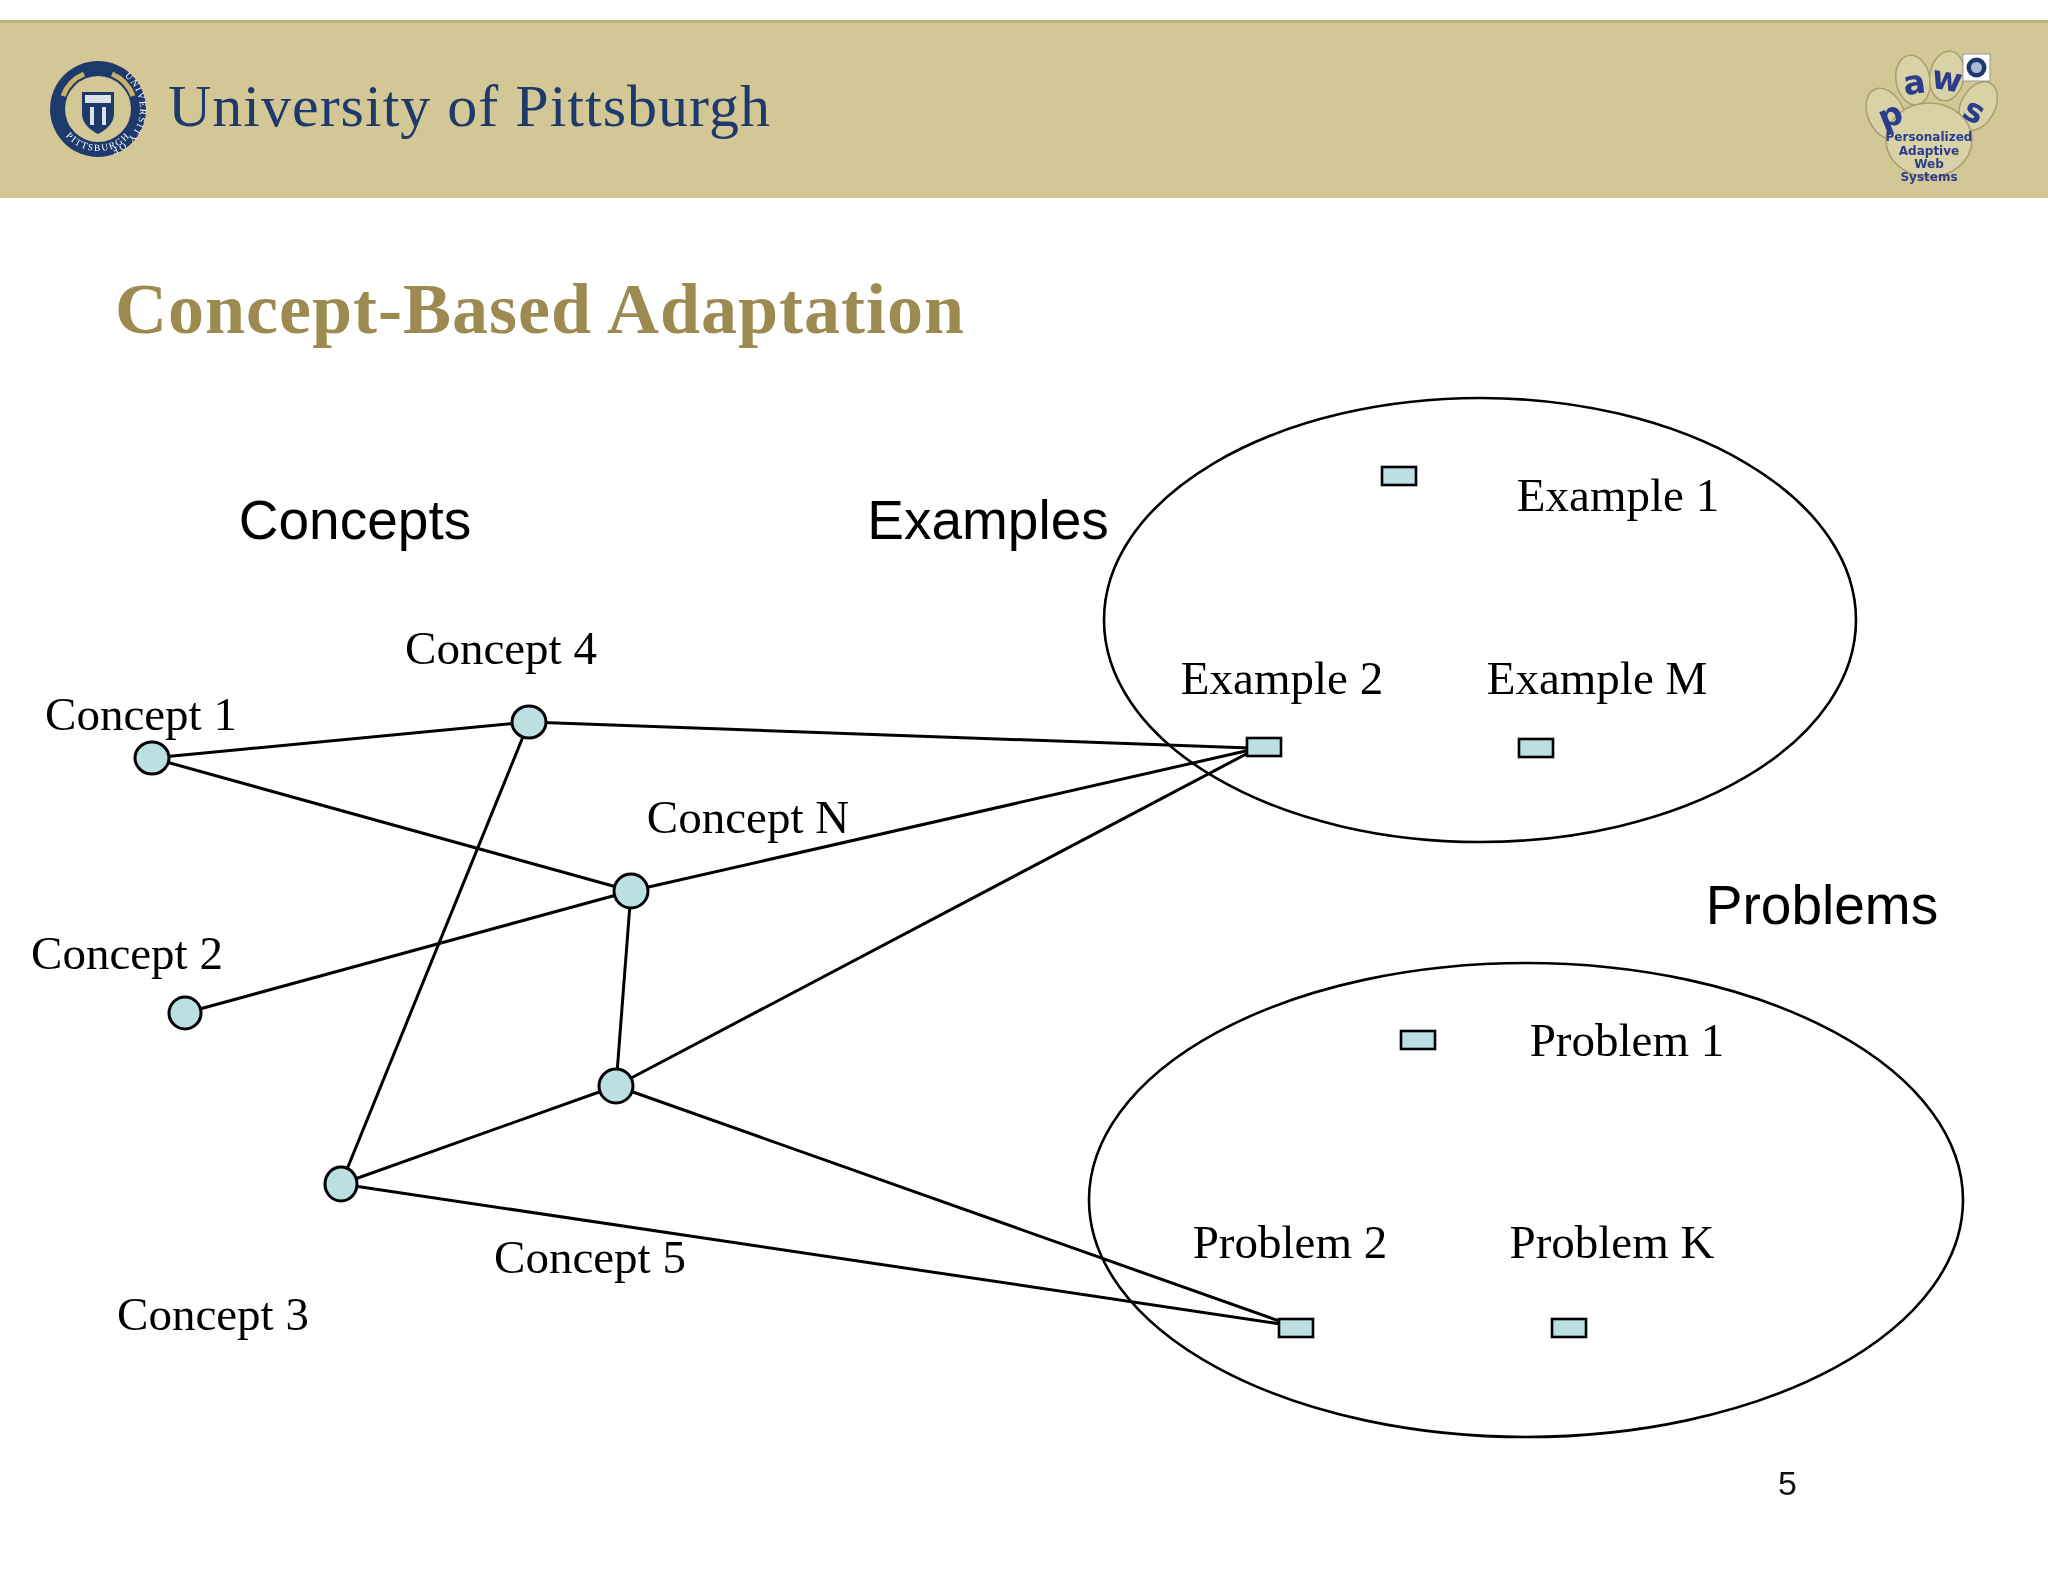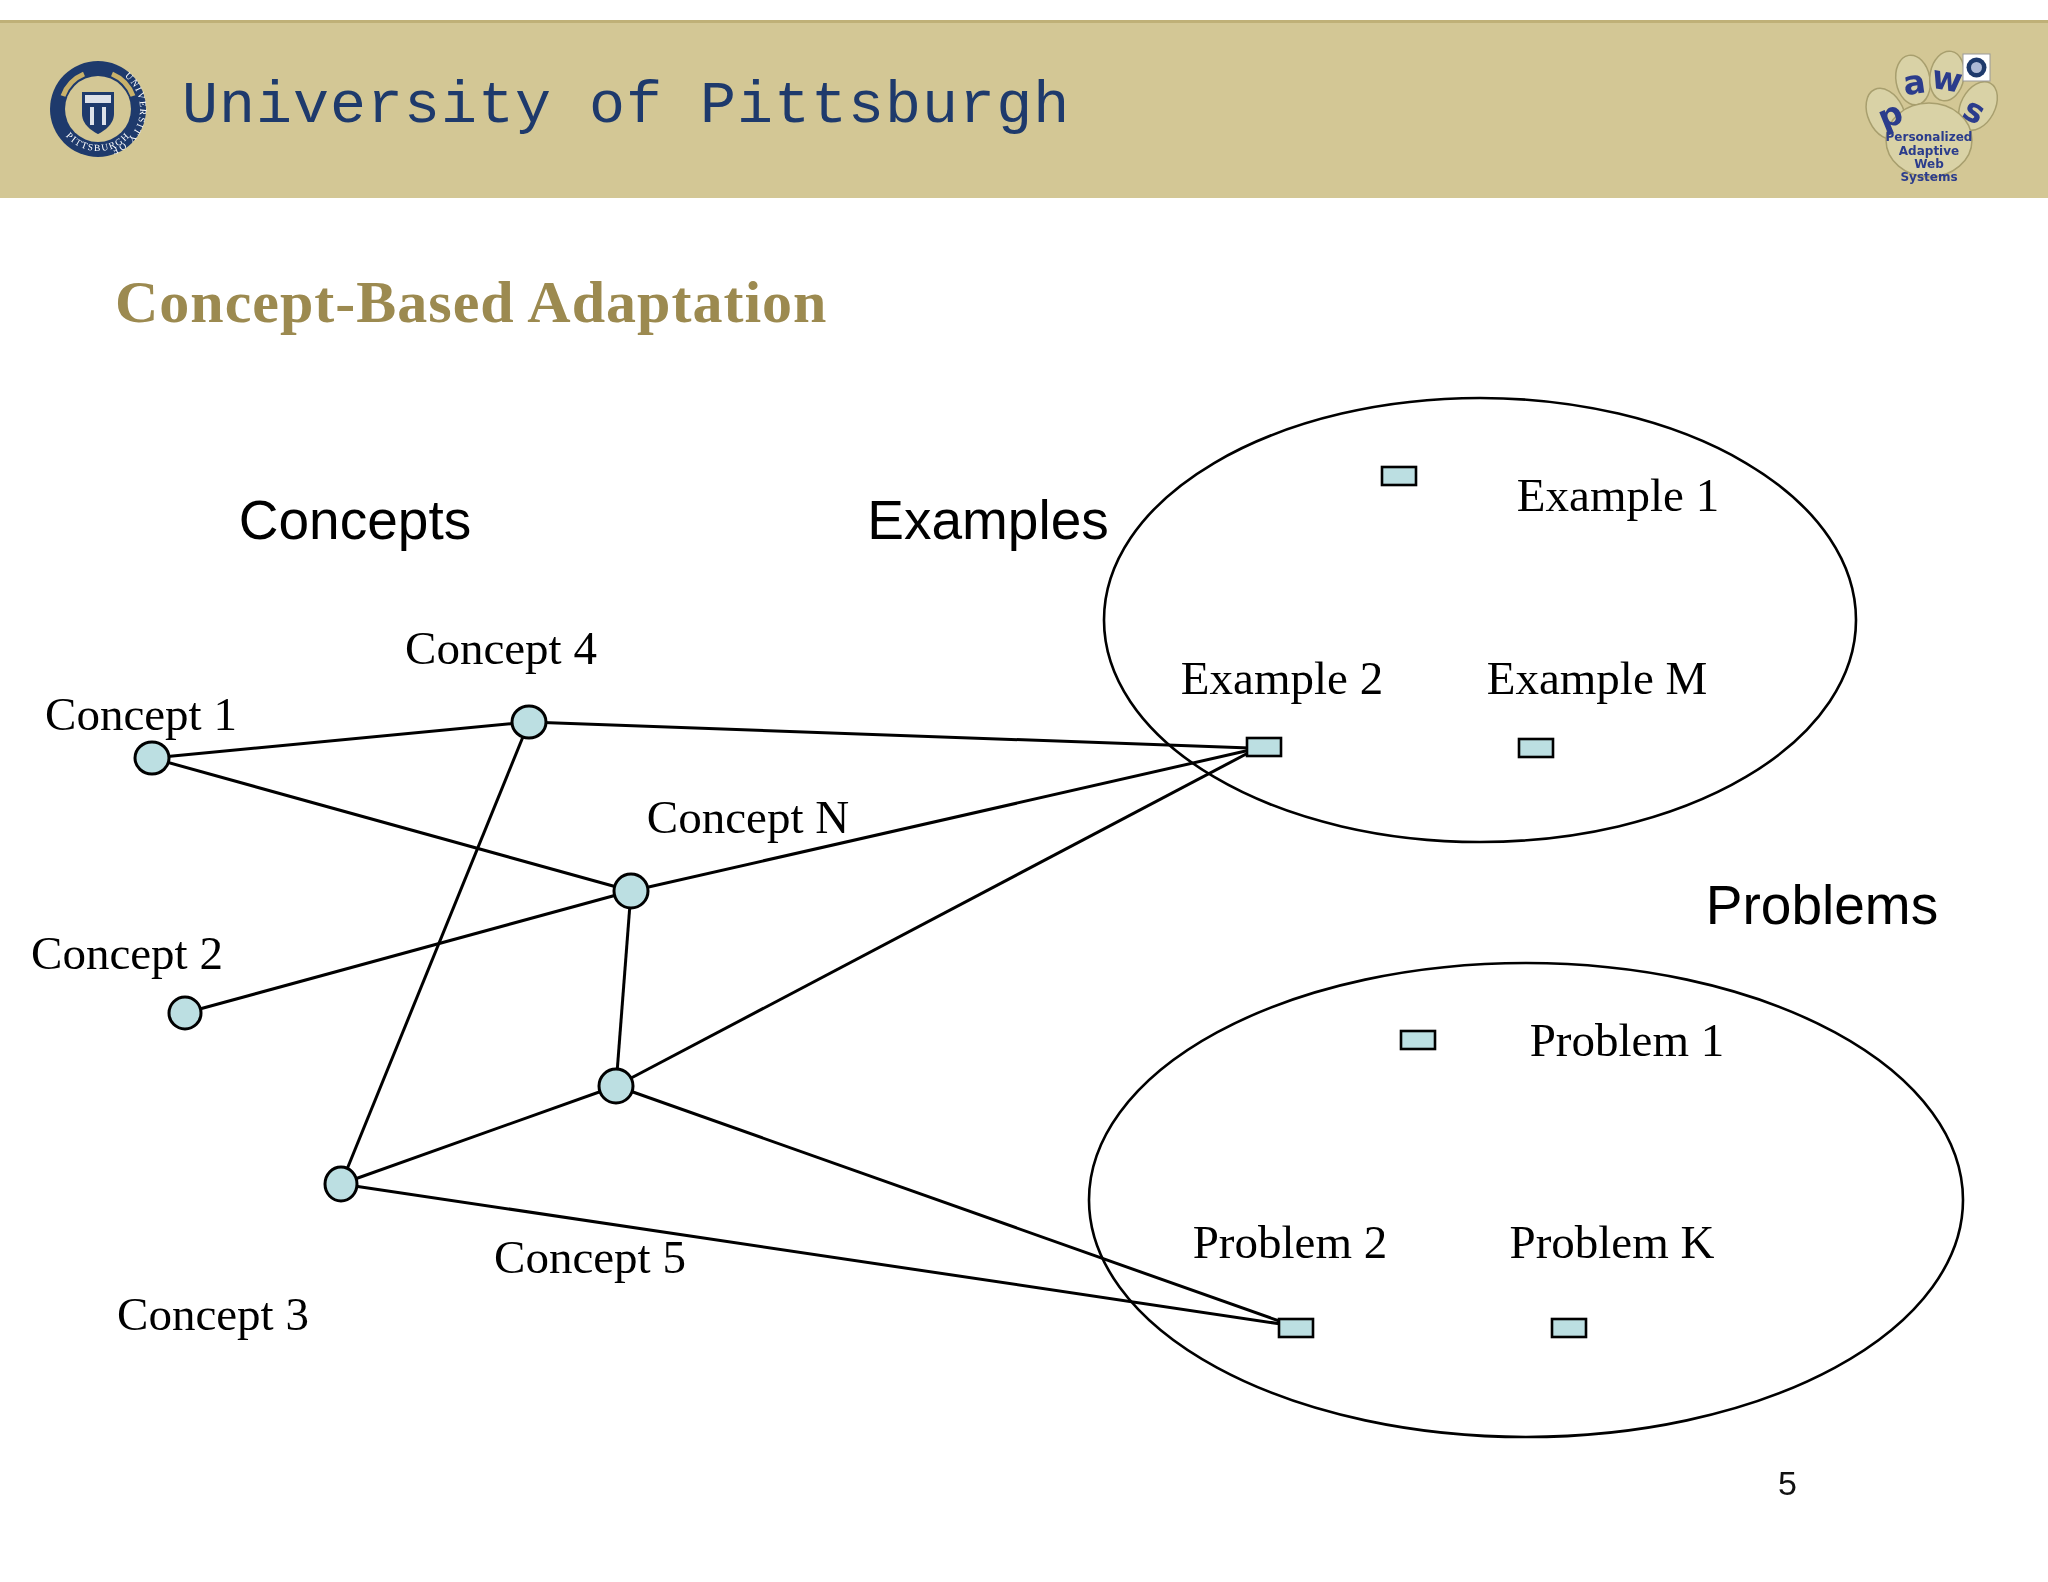--- a/index.html
+++ b/index.html
@@ -1,21 +1,21 @@
 <!DOCTYPE html>
 <html><head>
 <meta charset="utf-8">
 <style>
   html,body{margin:0;padding:0;background:#ffffff;width:2048px;height:1582px;overflow:hidden;}
   .slide{position:relative;width:2048px;height:1582px;background:#ffffff;font-family:"Liberation Serif",serif;}
   
   .band{position:absolute;left:0;top:20px;width:2048px;height:178px;background:#d3c795;border-top:3px solid #bfb077;box-sizing:border-box;}
-  .wordmark{position:absolute;left:182px;top:72px;font-family:Liberation Mono, monospace;font-size:60px;color:#1e3a6c;letter-spacing:1px;white-space:nowrap;}
+  .wordmark{position:absolute;left:168px;top:72px;font-family:Liberation Serif, serif;font-size:60px;color:#1e3a6c;letter-spacing:1px;white-space:nowrap;}
   
-  .title{position:absolute;left:115px;top:268px;font-family:"Liberation Serif",serif;font-weight:bold;font-size:60px;color:#9c8a50;letter-spacing:1px;white-space:nowrap;}
+  .title{position:absolute;left:115px;top:268px;font-family:"Liberation Serif",serif;font-weight:bold;font-size:72px;color:#9c8a50;letter-spacing:1px;white-space:nowrap;}
   
   .pageno{position:absolute;left:1778px;top:1464px;font-family:"Liberation Sans",sans-serif;font-size:34px;color:#111;}
   svg{position:absolute;left:0;top:0;}
   .sans-label{font-family:"Liberation Sans",sans-serif;font-size:55px;fill:#000;}
   .serif-label{font-family:"Liberation Serif",serif;font-size:47px;fill:#000;}
   .edge{stroke:#000;stroke-width:3;fill:none;}
   .setline{stroke:#000;stroke-width:2.6;fill:none;}
   .cnode{fill:#bcdfe2;stroke:#000;stroke-width:3;}
   .rnode{fill:#bcdfe2;stroke:#000;stroke-width:2.6;}
   .seal-ring-text{font-family:"Liberation Serif",serif;font-size:9.5px;fill:#fff;letter-spacing:1.5px;}

